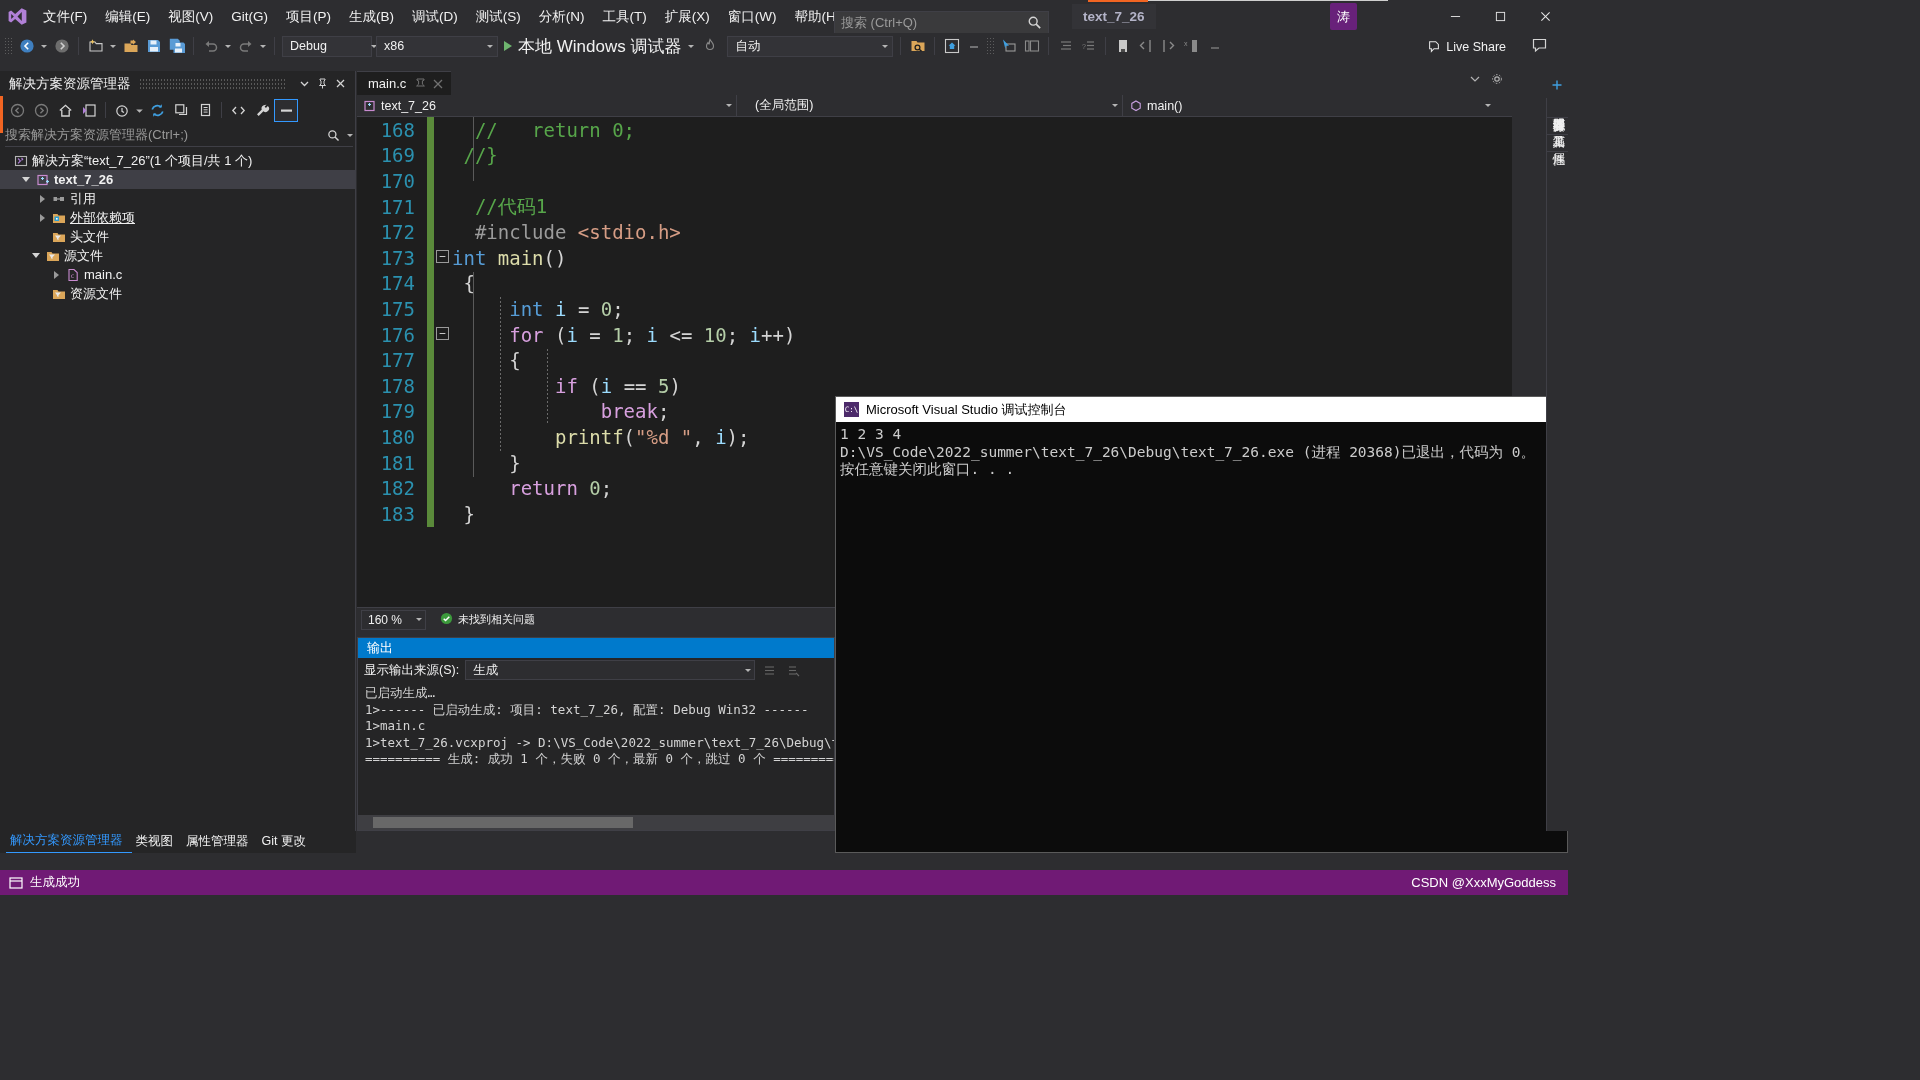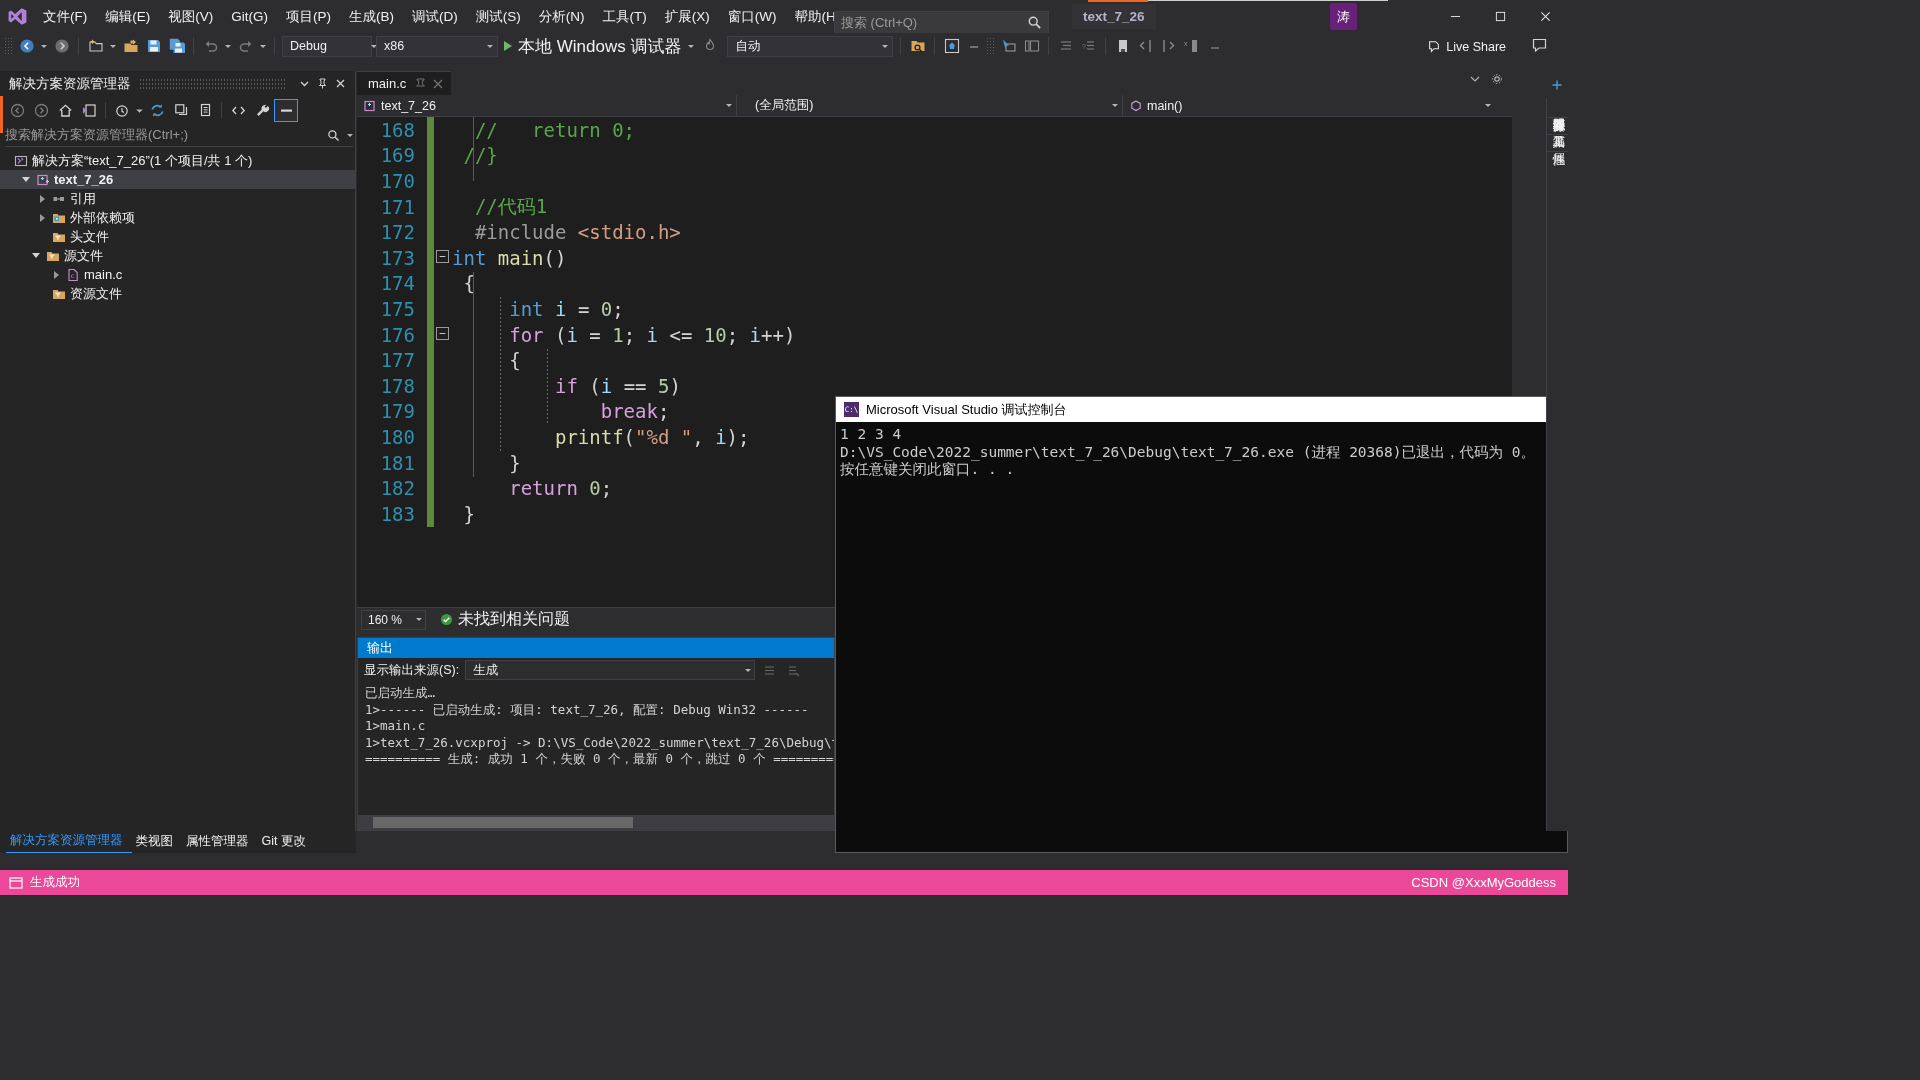--- a/index.html
+++ b/index.html
@@ -194,21 +194,21 @@
 
   .editor-statusbar{
     position:absolute;left:0;bottom:0;width:1155px;height:24px;background:#2d2d30;
     display:flex;align-items:center;border-top:1px solid #3f3f46;
   }
   .zoom-combo{
     width:65px;height:20px;margin-left:4px;background:#2d2d30;border:1px solid #3f3f46;
     display:flex;align-items:center;padding:0 3px 0 6px;color:#f1f1f1;font-size:12px;
   }
   .zoom-combo .zv{flex:1;}
-  .issue{display:flex;align-items:center;margin-left:14px;color:#f1f1f1;font-size:16px;}
+  .issue{display:flex;align-items:flex-start;margin-left:14px;color:#f1f1f1;font-size:11px;}
   .issue .ok{width:13px;height:13px;margin-right:5px;}
   .hscroll{
     position:absolute;right:0;bottom:0;height:16px;width:480px;background:#3e3e42;
   }
   .hscroll .thumb{position:absolute;left:14px;top:2px;width:400px;height:12px;background:#686868;}
   .hscroll .la,.hscroll .ra{position:absolute;top:0;width:14px;height:16px;display:flex;align-items:center;justify-content:center;}
   .vscroll-ed{position:absolute;right:0;top:46px;width:16px;height:466px;background:#1e1e1e;}
   .vscroll-ed .thumb{position:absolute;left:2px;top:300px;width:12px;height:90px;background:#4a4a4f;}
 
   
@@ -247,21 +247,21 @@
     display:flex;align-items:center;justify-content:center;color:#fff;font-size:7.5px;
     font-family:"DejaVu Sans Mono",monospace;}
   .console-body{
     padding:4px 0 0 4px; color:#cccccc;
     font-family:"DejaVu Sans Mono","Liberation Mono",monospace; font-size:14.5px;
     line-height:17.5px; white-space:pre;
   }
 
   
   .statusbar{
-    position:absolute;left:0;bottom:0;width:1568px;height:25px;background:#ec4899;
+    position:absolute;left:0;bottom:0;width:1568px;height:25px;background:#701a75;
     display:flex;align-items:center;
   }
   .sb-left{display:flex;align-items:center;padding-left:9px;color:#fff;font-size:12.5px;}
   .sb-left svg{width:14px;height:14px;margin-right:7px;}
   .sb-right{margin-left:auto;padding-right:12px;color:#fff;font-size:13px;}
 
   
   .rdock{
     position:absolute; right:0; top:71px; width:22px; height:760px; background:#2d2d30;
     border-left:1px solid #3f3f46;
@@ -655,21 +655,21 @@
         <span class="ticon">
           <svg viewBox="0 0 14 14">
                 <rect x="1.5" y="5" width="3.5" height="4" fill="#9a9a9a"></rect>
                 <rect x="8" y="5" width="4" height="4" fill="#9a9a9a"></rect>
                 <line x1="5" y1="7" x2="8" y2="7" stroke="#9a9a9a" stroke-width="1.3"></line>
               </svg>
         </span>
         <span class="tlabel">引用</span>
       </div>
 
-      <div class="trow" style="padding-left:34px;">
+      <div class="trow" style="padding-left:34px;text-decoration:underline;">
         <span class="exp">
               <span class="tri-r"></span>
             </span>
         <span class="ticon">
           <svg viewBox="0 0 14 14">
                 <path d="M1 3h4.5l1 1.5H13V12H1z" fill="#dba659"></path>
                 <rect x="2.5" y="5.5" width="4.5" height="4.5" fill="#2a9fd6"></rect>
                 <rect x="4" y="7" width="1.6" height="1.6" fill="#fff"></rect>
               </svg>
         </span>

